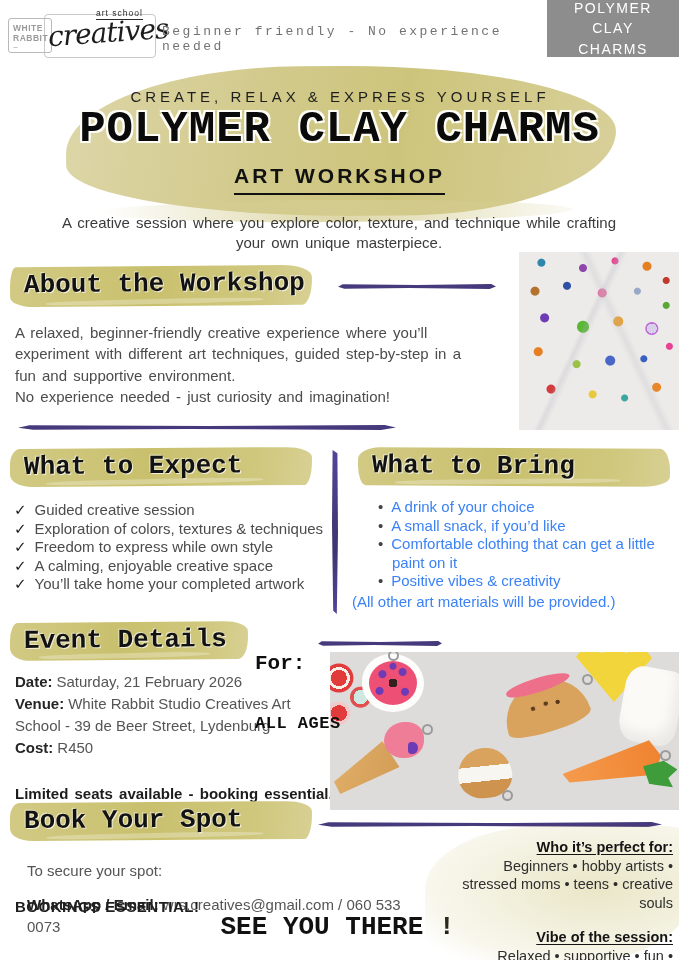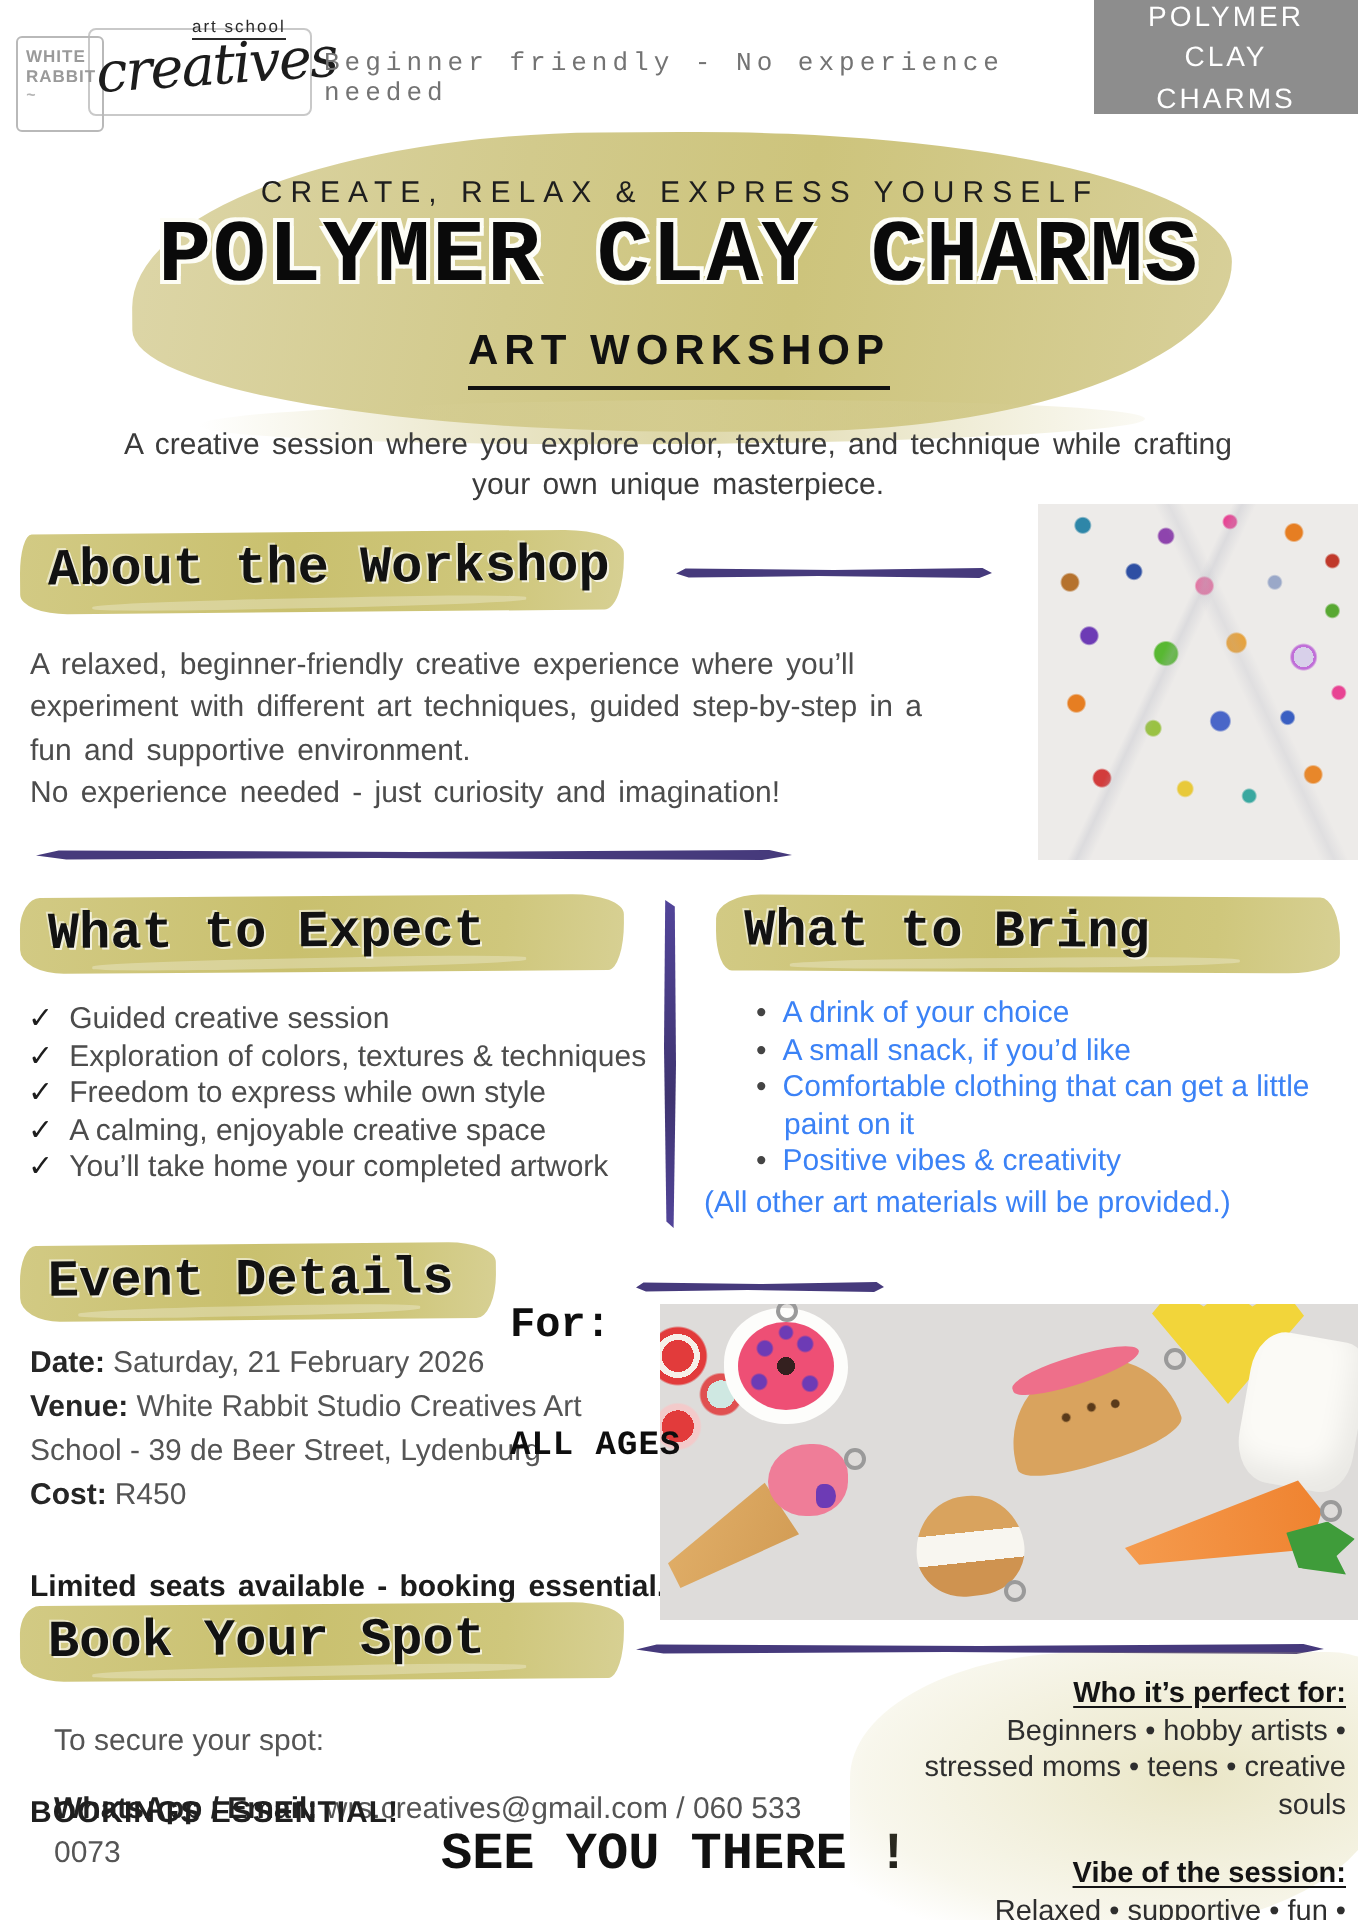--- a/index.html
+++ b/index.html
@@ -3,21 +3,21 @@
 <meta charset="utf-8">
 <style>
   html,body{margin:0;padding:0;background:#fff;}
   #flyer{position:relative;width:679px;height:960px;background:#ffffff;overflow:hidden;
          font-family:"Liberation Sans","DejaVu Sans",sans-serif;color:#4c4c4c;}
   .mono{font-family:"Liberation Mono","DejaVu Sans Mono",monospace;}
   .abs{position:absolute;}
 
   
   .logo{left:8px;top:8px;width:148px;height:52px;}
-  .logo-box{position:absolute;left:0;top:10px;width:44px;height:48px;border:1px solid #b9b9b9;
+  .logo-box{position:absolute;left:0;top:10px;width:44px;height:35px;border:1px solid #b9b9b9;
             border-radius:3px;font-size:8.5px;font-weight:bold;color:#9a9a9a;letter-spacing:.5px;
             line-height:10px;padding:4px 0 0 4px;box-sizing:border-box;}
   .logo-squiggle{display:block;font-style:italic;color:#b5b5b5;font-size:8px;}
   .logo-script{position:absolute;left:40px;top:8px;font-family:"DejaVu Serif",serif;font-style:italic;
                font-size:28px;color:#1c1c1c;transform:rotate(-4deg);letter-spacing:-1px;}
   .logo-tag{position:absolute;left:88px;top:0;font-size:8.5px;letter-spacing:1px;color:#2a2a2a;
             border-bottom:1px solid #2a2a2a;padding-bottom:1px;}
   .logo-frame{position:absolute;left:36px;top:6px;width:110px;height:42px;border:1px solid #c9c9c9;border-radius:4px;}
   .hdr-note{left:162px;top:24px;width:380px;font-size:13px;letter-spacing:2.5px;color:#737373;}
   .corner{left:547px;top:0;width:132px;height:57px;background:#8d8d8d;color:#fff;

